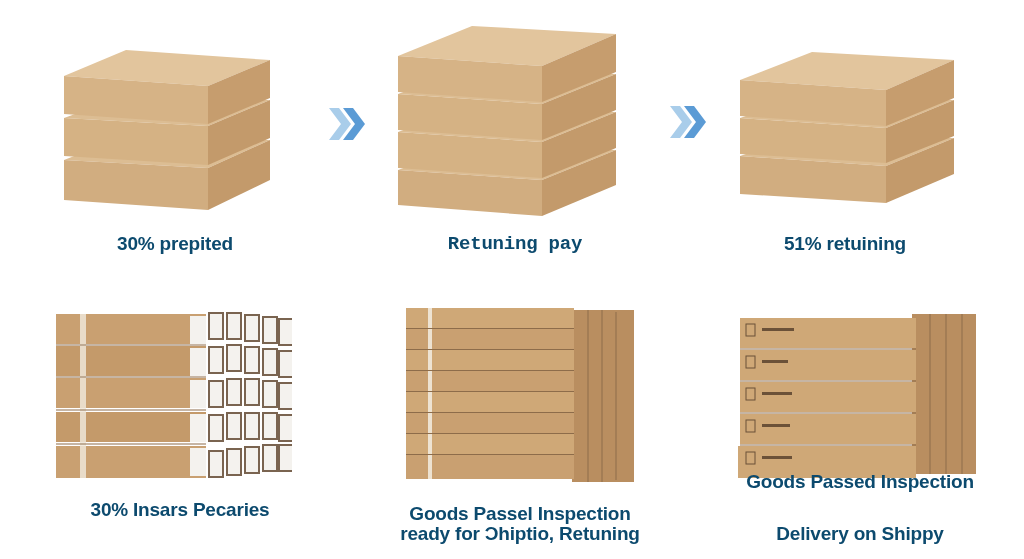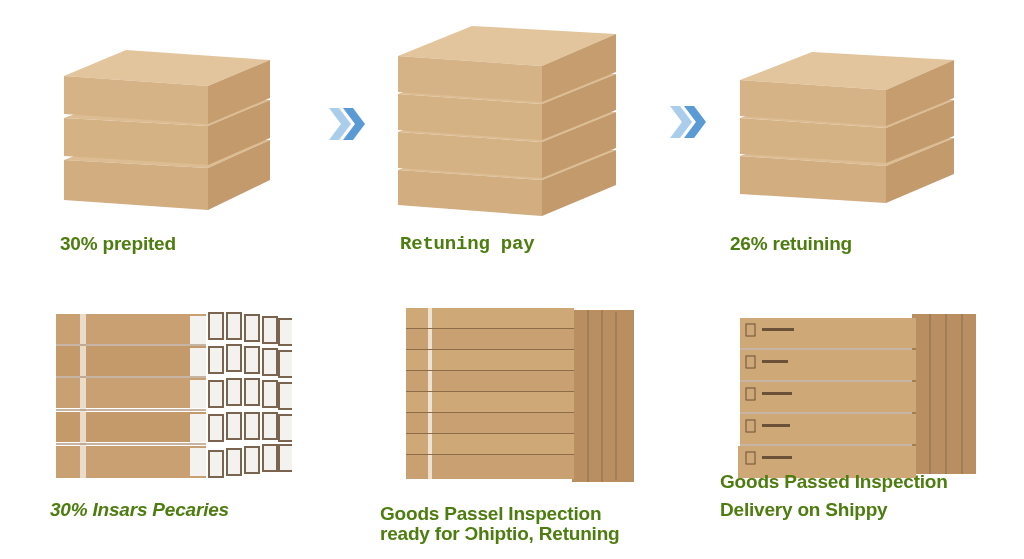--- a/index.html
+++ b/index.html
@@ -1,17 +1,17 @@
 <!DOCTYPE html>
 <html><head>
 <meta charset="utf-8">
 <style>
   html,body{margin:0;padding:0;background:#ffffff;}
   body{width:1024px;height:559px;position:relative;overflow:hidden;font-family:"Liberation Sans","DejaVu Sans",sans-serif;}
-  .label{position:absolute;text-align:left;font-weight:700;color:#4d7c0f;font-size:19px;line-height:24px;letter-spacing:-0.2px;}
+  .label{position:absolute;text-align:center;font-weight:700;color:#0c4a6e;font-size:19px;line-height:24px;letter-spacing:-0.2px;}
   .stack{position:absolute;}
   .arrow{position:absolute;}
   svg{display:block;}
 </style>
 </head>
 <body>
 
 <div class="stack" style="left:58px;top:40px;width:220px;height:175px;">
   <svg width="220" height="175" viewBox="0 0 220 175">
 
@@ -74,21 +74,21 @@
     <polygon points="150,80 218,52 218,88 150,115" fill="#c39a6b"></polygon>
 
     <polygon points="4,32 150,42 218,12 76,4" fill="#e2c59d"></polygon>
     <polygon points="4,32 150,42 150,78 4,68" fill="#d6b386"></polygon>
     <polygon points="150,42 218,12 218,50 150,78" fill="#c69d6e"></polygon>
   </svg>
 </div>
 
 <div class="label" style="left:60px;top:232px;width:230px;">30% prepited</div>
 <div class="label" style="left:400px;top:232px;width:230px;font-family:Liberation Mono, monospace;">Retuning pay</div>
-<div class="label" style="left:730px;top:232px;width:230px;">26% retuining</div>
+<div class="label" style="left:730px;top:232px;width:230px;">51% retuining</div>
 
 <div class="stack" style="left:52px;top:308px;width:240px;height:178px;">
   <svg width="240" height="178" viewBox="0 0 240 178">
     <defs>
       <g id="endcap1">
         <rect x="0" y="0" width="16" height="28" fill="#7a6450"></rect>
         <rect x="2" y="2" width="12" height="24" fill="#f4f2ee"></rect>
       </g>
     </defs>
 
@@ -206,17 +206,17 @@
     <g fill="#6b5138">
       <rect x="26" y="22" width="32" height="3"></rect>
         <rect x="26" y="54" width="26" height="3"></rect>
         <rect x="26" y="86" width="30" height="3"></rect>
         <rect x="26" y="118" width="28" height="3"></rect>
         <rect x="26" y="150" width="30" height="3"></rect>
     </g>
   </svg>
 </div>
 
-<div class="label" style="left:50px;top:498px;width:260px;font-style:italic;">30% Insars Pecaries</div>
+<div class="label" style="left:50px;top:498px;width:260px;">30% Insars Pecaries</div>
 <div class="label" style="left:380px;top:482px;width:280px;margin-top:20px;">Goods Passel Inspection</div>
 <div class="label" style="left:380px;top:522px;width:280px;">ready for Ɔhiptio, Retuning</div>
 <div class="label" style="left:720px;top:470px;width:280px;">Goods Passed Inspection</div>
-<div class="label" style="left:720px;top:498px;width:280px;">Delivery on Shippy</div>
+<div class="label" style="left:720px;top:522px;width:280px;">Delivery on Shippy</div>
 
 </body></html>

